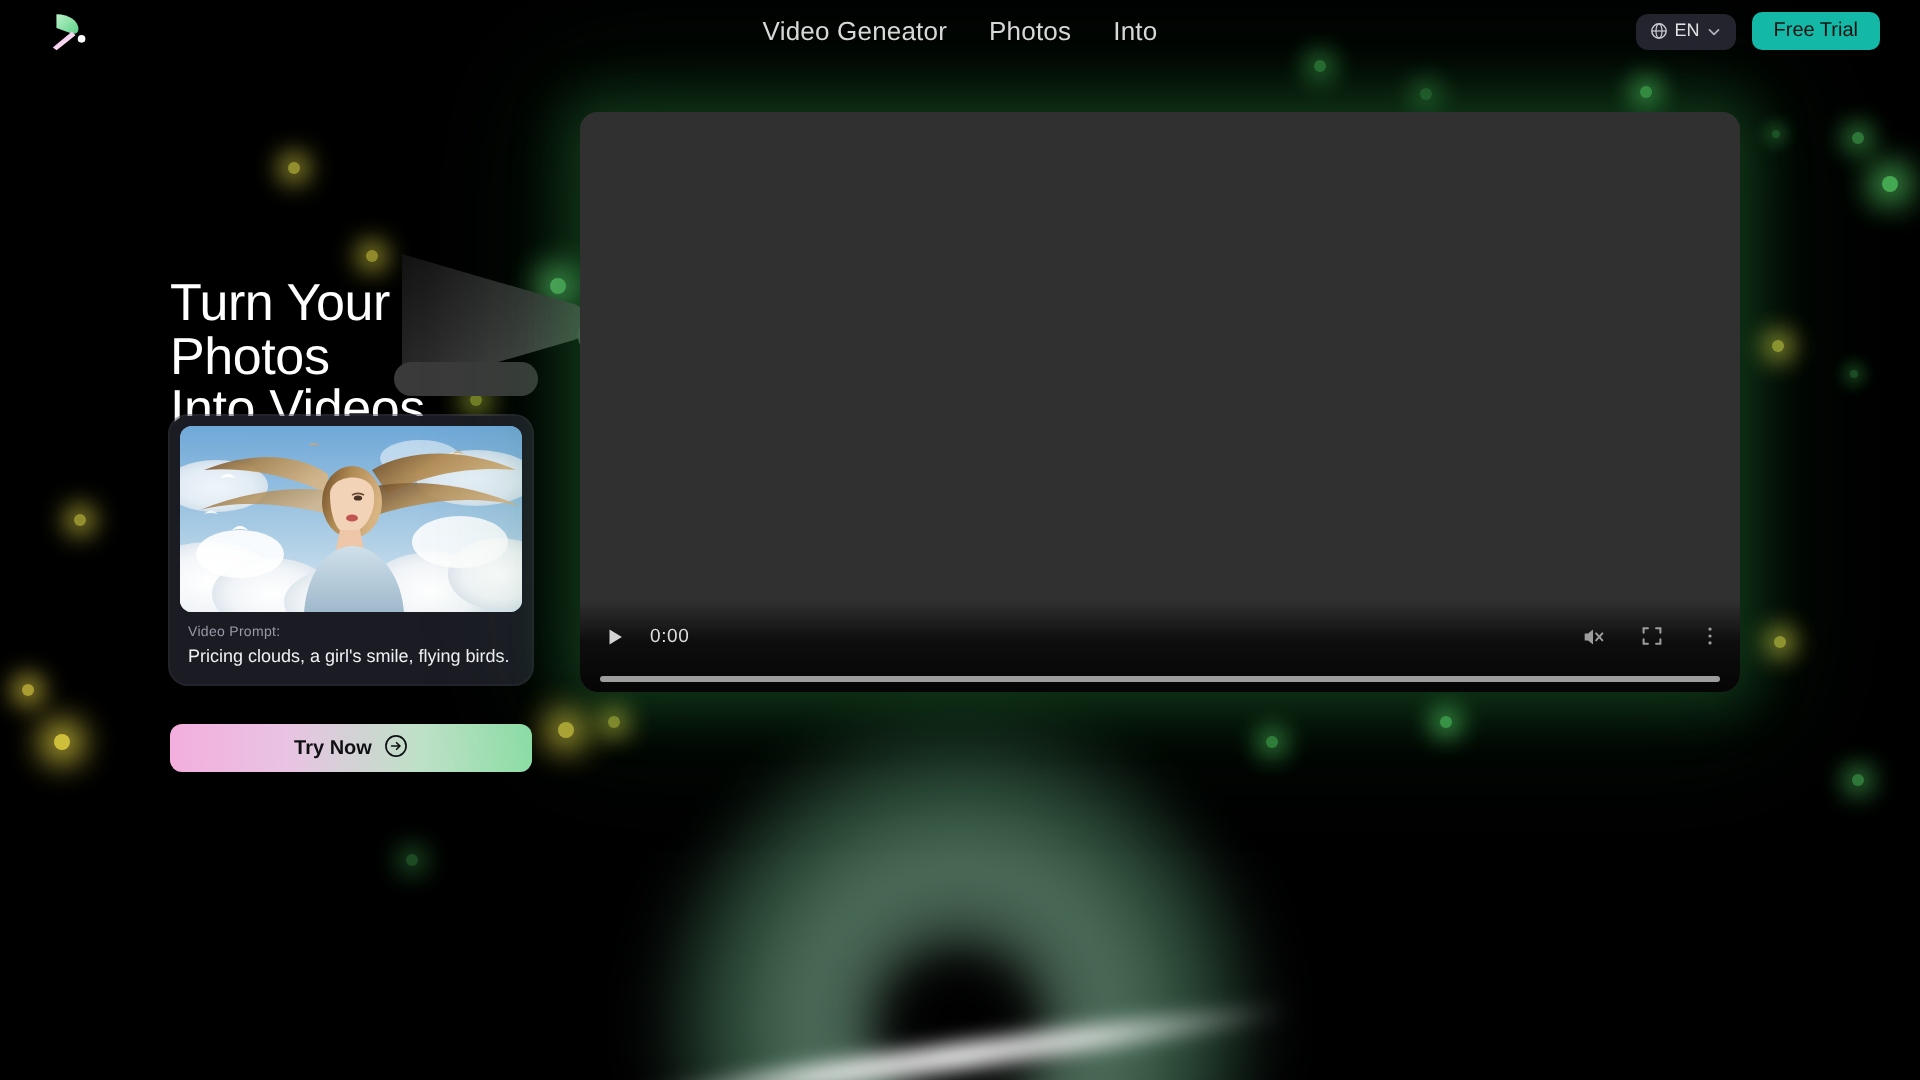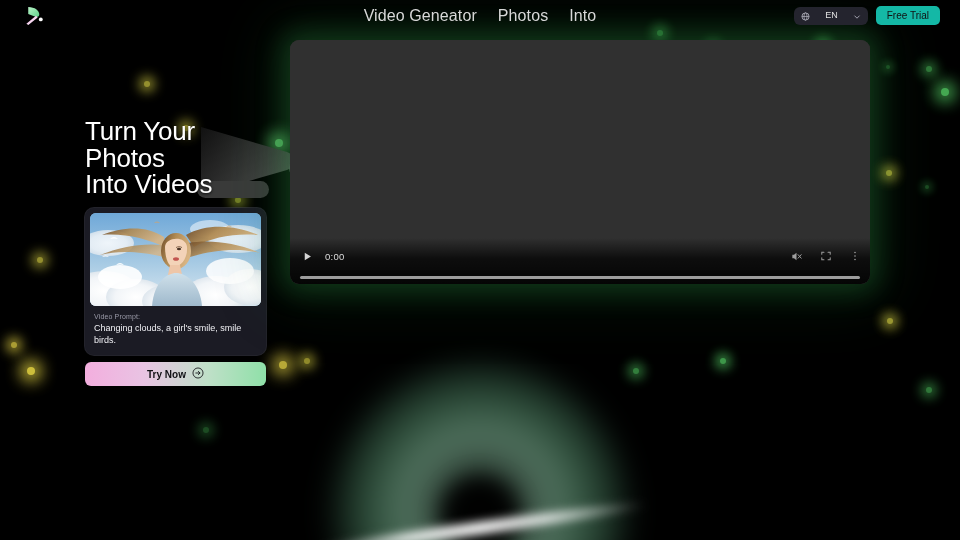--- a/index.html
+++ b/index.html
@@ -54,30 +54,30 @@
     position:absolute; top:0; left:0; right:0; height:31px;
     display:flex; align-items:center; z-index:20;
   }
   #logo { position:absolute; left:22px; top:4px; width:23px; height:23px; }
 
   #main-nav {
     position:absolute; left:0; right:0; top:0; height:31px;
     display:flex; align-items:center; justify-content:center; gap:21px;
   }
   .nav-link {
-    font-size:16px; color:#d8d8d8; text-decoration:none;
+    font-size:13px; color:#d8d8d8; text-decoration:none;
     letter-spacing:.1px; white-space:nowrap;
   }
 
   #header-right {
     position:absolute; right:20px; top:0; height:31px;
     display:flex; align-items:center; gap:8px;
   }
   #lang-switcher {
-    display:flex; align-items:center; gap:15px;
+    display:flex; align-items:center; gap:3px;
     background:#24242e; border-radius:6px;
     padding:4px 7px; height:18px;
   }
   #lang-switcher .lbl { font-size:9px; color:#e2e2e2; line-height:1; }
   #free-trial-btn {
     background:#14b8a6; color:#111; border:none; border-radius:5px;
     font-size:10px; font-family:inherit;
     padding:0 11px; height:19px; line-height:19px; cursor:pointer;
     white-space:nowrap;
   }
@@ -87,20 +87,21 @@
 
   #hero-graphic {
     position:absolute; left:110px; top:5px; width:170px; height:80px;
     z-index:-1; pointer-events:none;
   }
 
   #hero-title {
     font-size:26px; line-height:1.02; font-weight:400;
     color:#fff; letter-spacing:-.2px; white-space:pre-line;
     text-shadow:0 1px 3px rgba(0,0,0,.9);
+    margin-top:20px;
   }
 
   
   #prompt-card {
     position:absolute; left:85px; top:208px; width:181px;
     background:#1b1b24; border-radius:9px; padding:5px 5px 8px;
     box-shadow:0 0 0 1px rgba(70,70,85,.5);
     z-index:10;
   }
   #prompt-thumb {
@@ -119,21 +120,21 @@
   #try-now-btn {
     position:absolute; left:85px; top:362px; width:181px; height:24px;
     border:none; border-radius:6px; cursor:pointer; z-index:10;
     background:linear-gradient(90deg,#f3aede 0%,#e9c3e3 32%,#bfe0c8 68%,#8fe0a8 100%);
     display:flex; align-items:center; justify-content:center; gap:6px;
     font-family:inherit; font-size:10px; font-weight:bold; color:#101014;
   }
 
   
   #video-player {
-    position:absolute; left:290px; top:40px; width:580px; height:244px;
+    position:absolute; left:290px; top:56px; width:580px; height:290px;
     border-radius:9px; background:#2e2e2e; z-index:10;
     box-shadow:0 0 26px 9px rgba(46,150,70,0.30),
                0 0 62px 22px rgba(30,110,50,0.16);
     overflow:hidden;
   }
   #video-surface { position:absolute; inset:0; background:#303030; }
   #video-controls {
     position:absolute; left:0; right:0; bottom:0; height:46px;
     background:linear-gradient(180deg, rgba(0,0,0,0) 0%, rgba(0,0,0,.72) 45%, rgba(0,0,0,.9) 100%);
     display:flex; align-items:center; padding:0 9px 10px;
@@ -300,21 +301,21 @@
       <path d="M62 93 C64 68 78 60 86 60 C96 60 110 70 112 93 Z" fill="url(#dressG)"></path>
 
       <path d="M20 26 q4 -4 8 0 q-4 -1 -8 0" fill="#ffffff"></path>
       <path d="M26 52 q4 -4 8 0 q-4 -1 -8 0" fill="#ffffff"></path>
       <path d="M12 44 q3.5 -3.5 7 0 q-3.5 -1 -7 0" fill="#f3f6f8"></path>
       <path d="M136 14 q3 -3 6 0 q-3 -1 -6 0" fill="#d8b483"></path>
       <path d="M64 10 q3 -3 6 0 q-3 -1 -6 0" fill="#c8a478"></path>
     </svg>
   </div>
   <div id="prompt-label">Video Prompt:</div>
-  <div id="prompt-text">Changing clouds, a girl's smile, smile birds.</div>
+  <div id="prompt-text">Pricing clouds, a girl's smile, flying birds.</div>
 </div>
 
 <button id="try-now-btn">
   <span>Try Now</span>
   <span>
     <svg viewBox="0 0 20 20" width="12" height="12" aria-hidden="true">
       <circle cx="10" cy="10" r="8.4" fill="none" stroke="#101014" stroke-width="1.4"></circle>
       <path d="M6.4 10 H13.2 M10.5 7.3 L13.3 10 L10.5 12.7" fill="none" stroke="#101014" stroke-width="1.4" stroke-linecap="round" stroke-linejoin="round"></path>
     </svg>
   </span>

